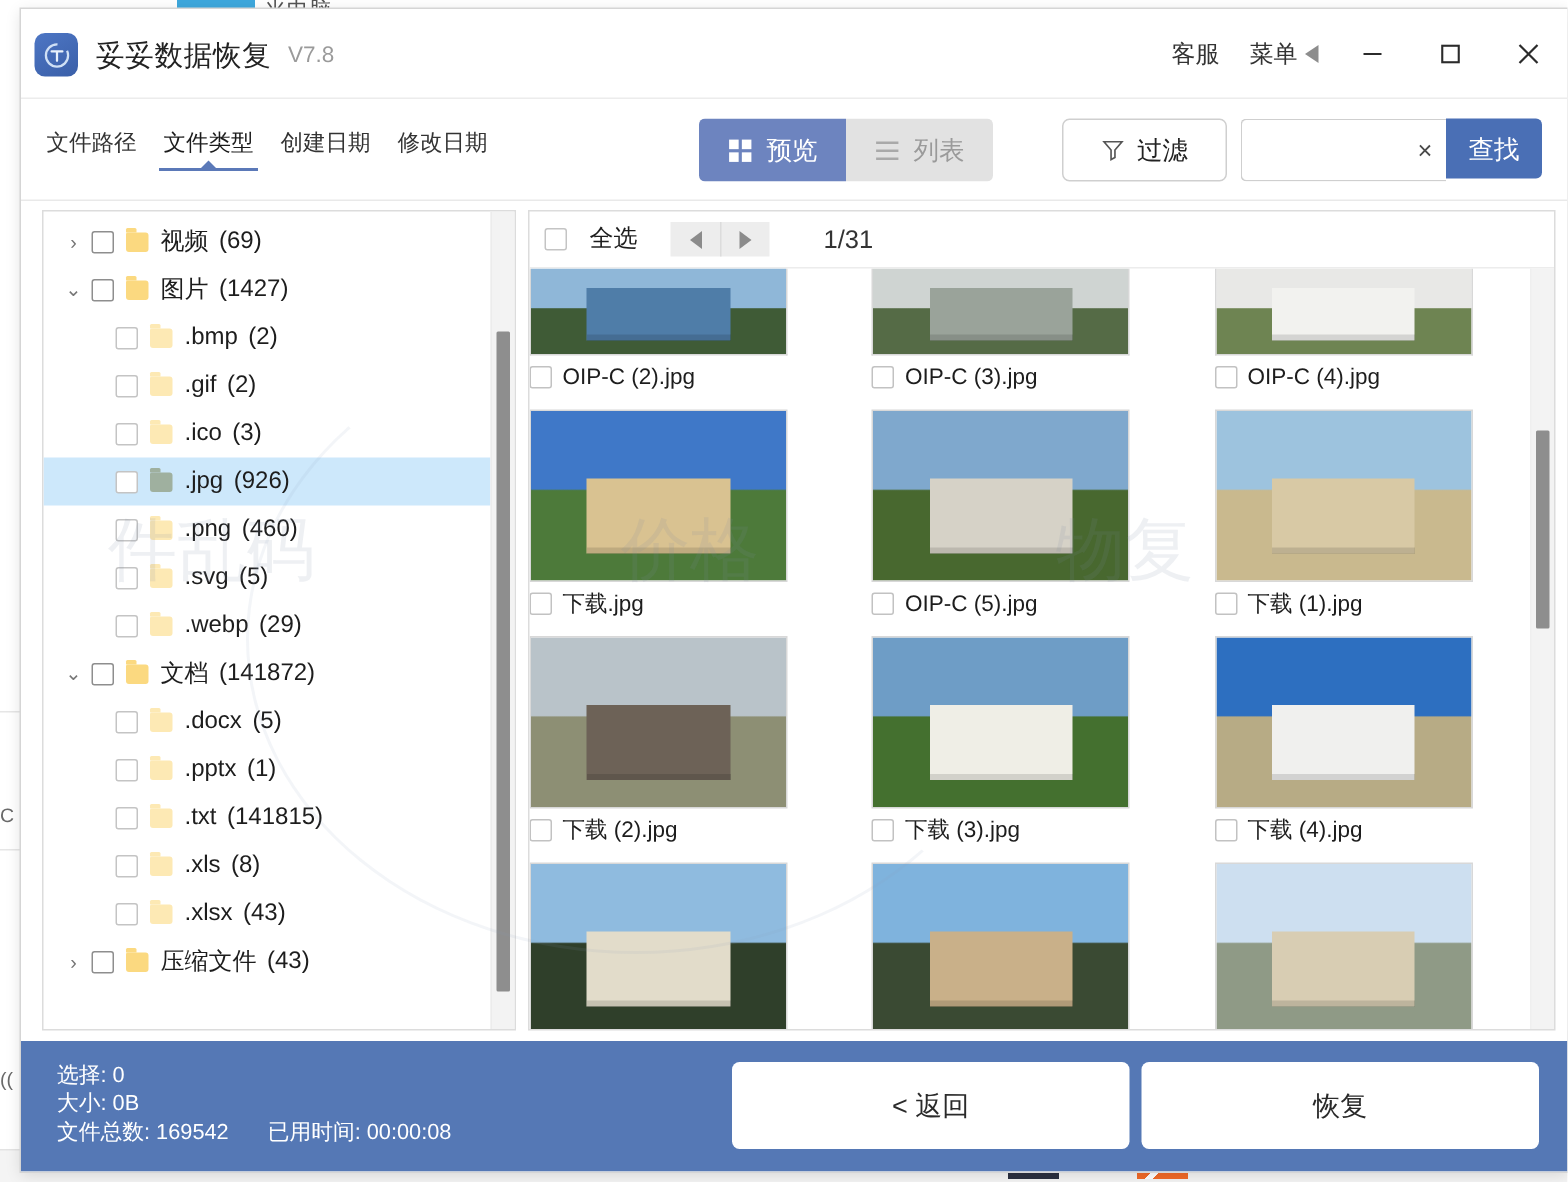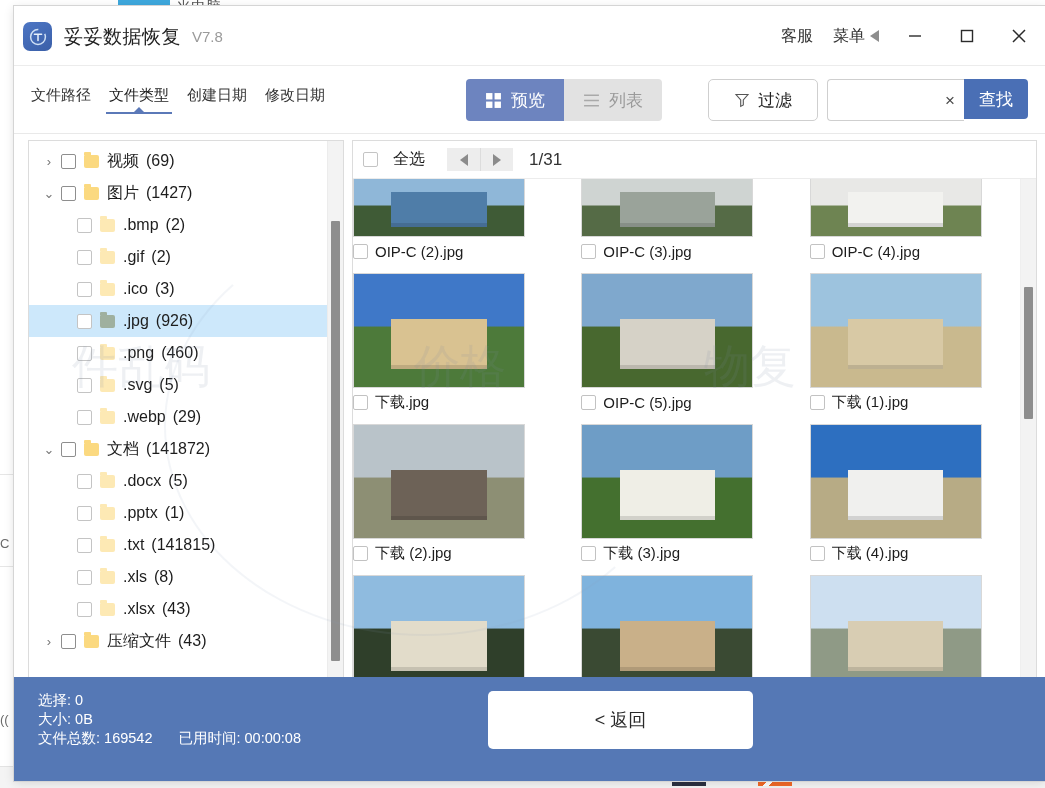--- a/index.html
+++ b/index.html
@@ -108,37 +108,37 @@
 
   
   .gridpanel { position:relative; flex:1; border:1px solid #dcdcdc; background:#fff; overflow:hidden; }
   .gridhead { height:38px; border-bottom:1px solid #ececec; display:flex; align-items:center; padding-left:10px; gap:10px; }
   .selall { display:flex; align-items:center; gap:7px; font-size:16px; color:#1d1d1d; }
   .pager { display:flex; margin-left:12px; }
   .pg { width:33px; height:23px; background:#ededed; display:flex; align-items:center; justify-content:center; }
   .pg + .pg { border-left:1px solid #dcdcdc; }
   .tri-l { width:0;height:0;border-top:6px solid transparent;border-bottom:6px solid transparent;border-right:8px solid #8b8b8b; }
   .tri-r { width:0;height:0;border-top:6px solid transparent;border-bottom:6px solid transparent;border-left:8px solid #8b8b8b; }
-  .pgnum { font-size:17px; color:#333; margin-left:6px; }
+  .pgnum { font-size:17px; color:#333; margin-left:26px; }
 
   .gridscroll { position:absolute; left:0; top:38px; right:16px; bottom:0; overflow:hidden; }
   .grid { display:grid; grid-template-columns:repeat(3,1fr); column-gap:18px; }
   .cell { padding:0 0 8px 0; }
   .thumb { width:172px; height:115px; border:1px solid #d8d8d8; background:#dfe7ef; overflow:hidden; position:relative; }
   .cap { display:flex; align-items:center; gap:7px; height:28px; font-size:15px; color:#1d1d1d; white-space:nowrap; }
   .cap .cb { margin-right:0; border-color:#c2c2c2; }
   .g-sb-track { position:absolute; right:0; top:38px; width:16px; bottom:0; background:#f3f3f3; border-left:1px solid #efefef; }
 
   
   .wm { position:absolute; left:0; top:0; width:1031px; height:775px; pointer-events:none; }
   .wm span { position:absolute; font-size:46px; color:rgba(120,140,165,.13); font-family:"Liberation Sans",sans-serif; }
   .wm-arc { position:absolute; border:2px solid rgba(140,160,185,.12); border-radius:50%; }
 
   
-  .footer { position:absolute; left:0; bottom:0; width:1031px; height:104px; background:#5578b5; }
+  .footer { position:absolute; left:0; bottom:0; width:1031px; height:87px; background:#5578b5; }
   .stats { position:absolute; left:24px; top:14px; color:#fff; font-size:14.5px; line-height:19px; white-space:nowrap; }
   .stats .row2 { display:flex; gap:26px;align-items:flex-end; }
   .act { position:absolute; top:14px; height:58px; background:#fff; border-radius:5px; display:flex; align-items:center; justify-content:center; font-size:18px; color:#2a2a2a; }
   .act.back { left:474px; width:265px; }
   .act.rec { left:747px; width:265px; }
 </style>
 </head>
 <body>
 
 <div id="root">
@@ -489,16 +489,17 @@
             <span>文件总数:</span>
             <span>169542</span>
           </span>
           <span>
             <span>已用时间:</span>
             <span>00:00:08</span>
           </span>
         </div>
       </div>
       <div class="act back">&lt; 返回</div>
+      <div class="act rec">恢复</div>
     </div>
 
   </div>
 </div>
 
 </body></html>

